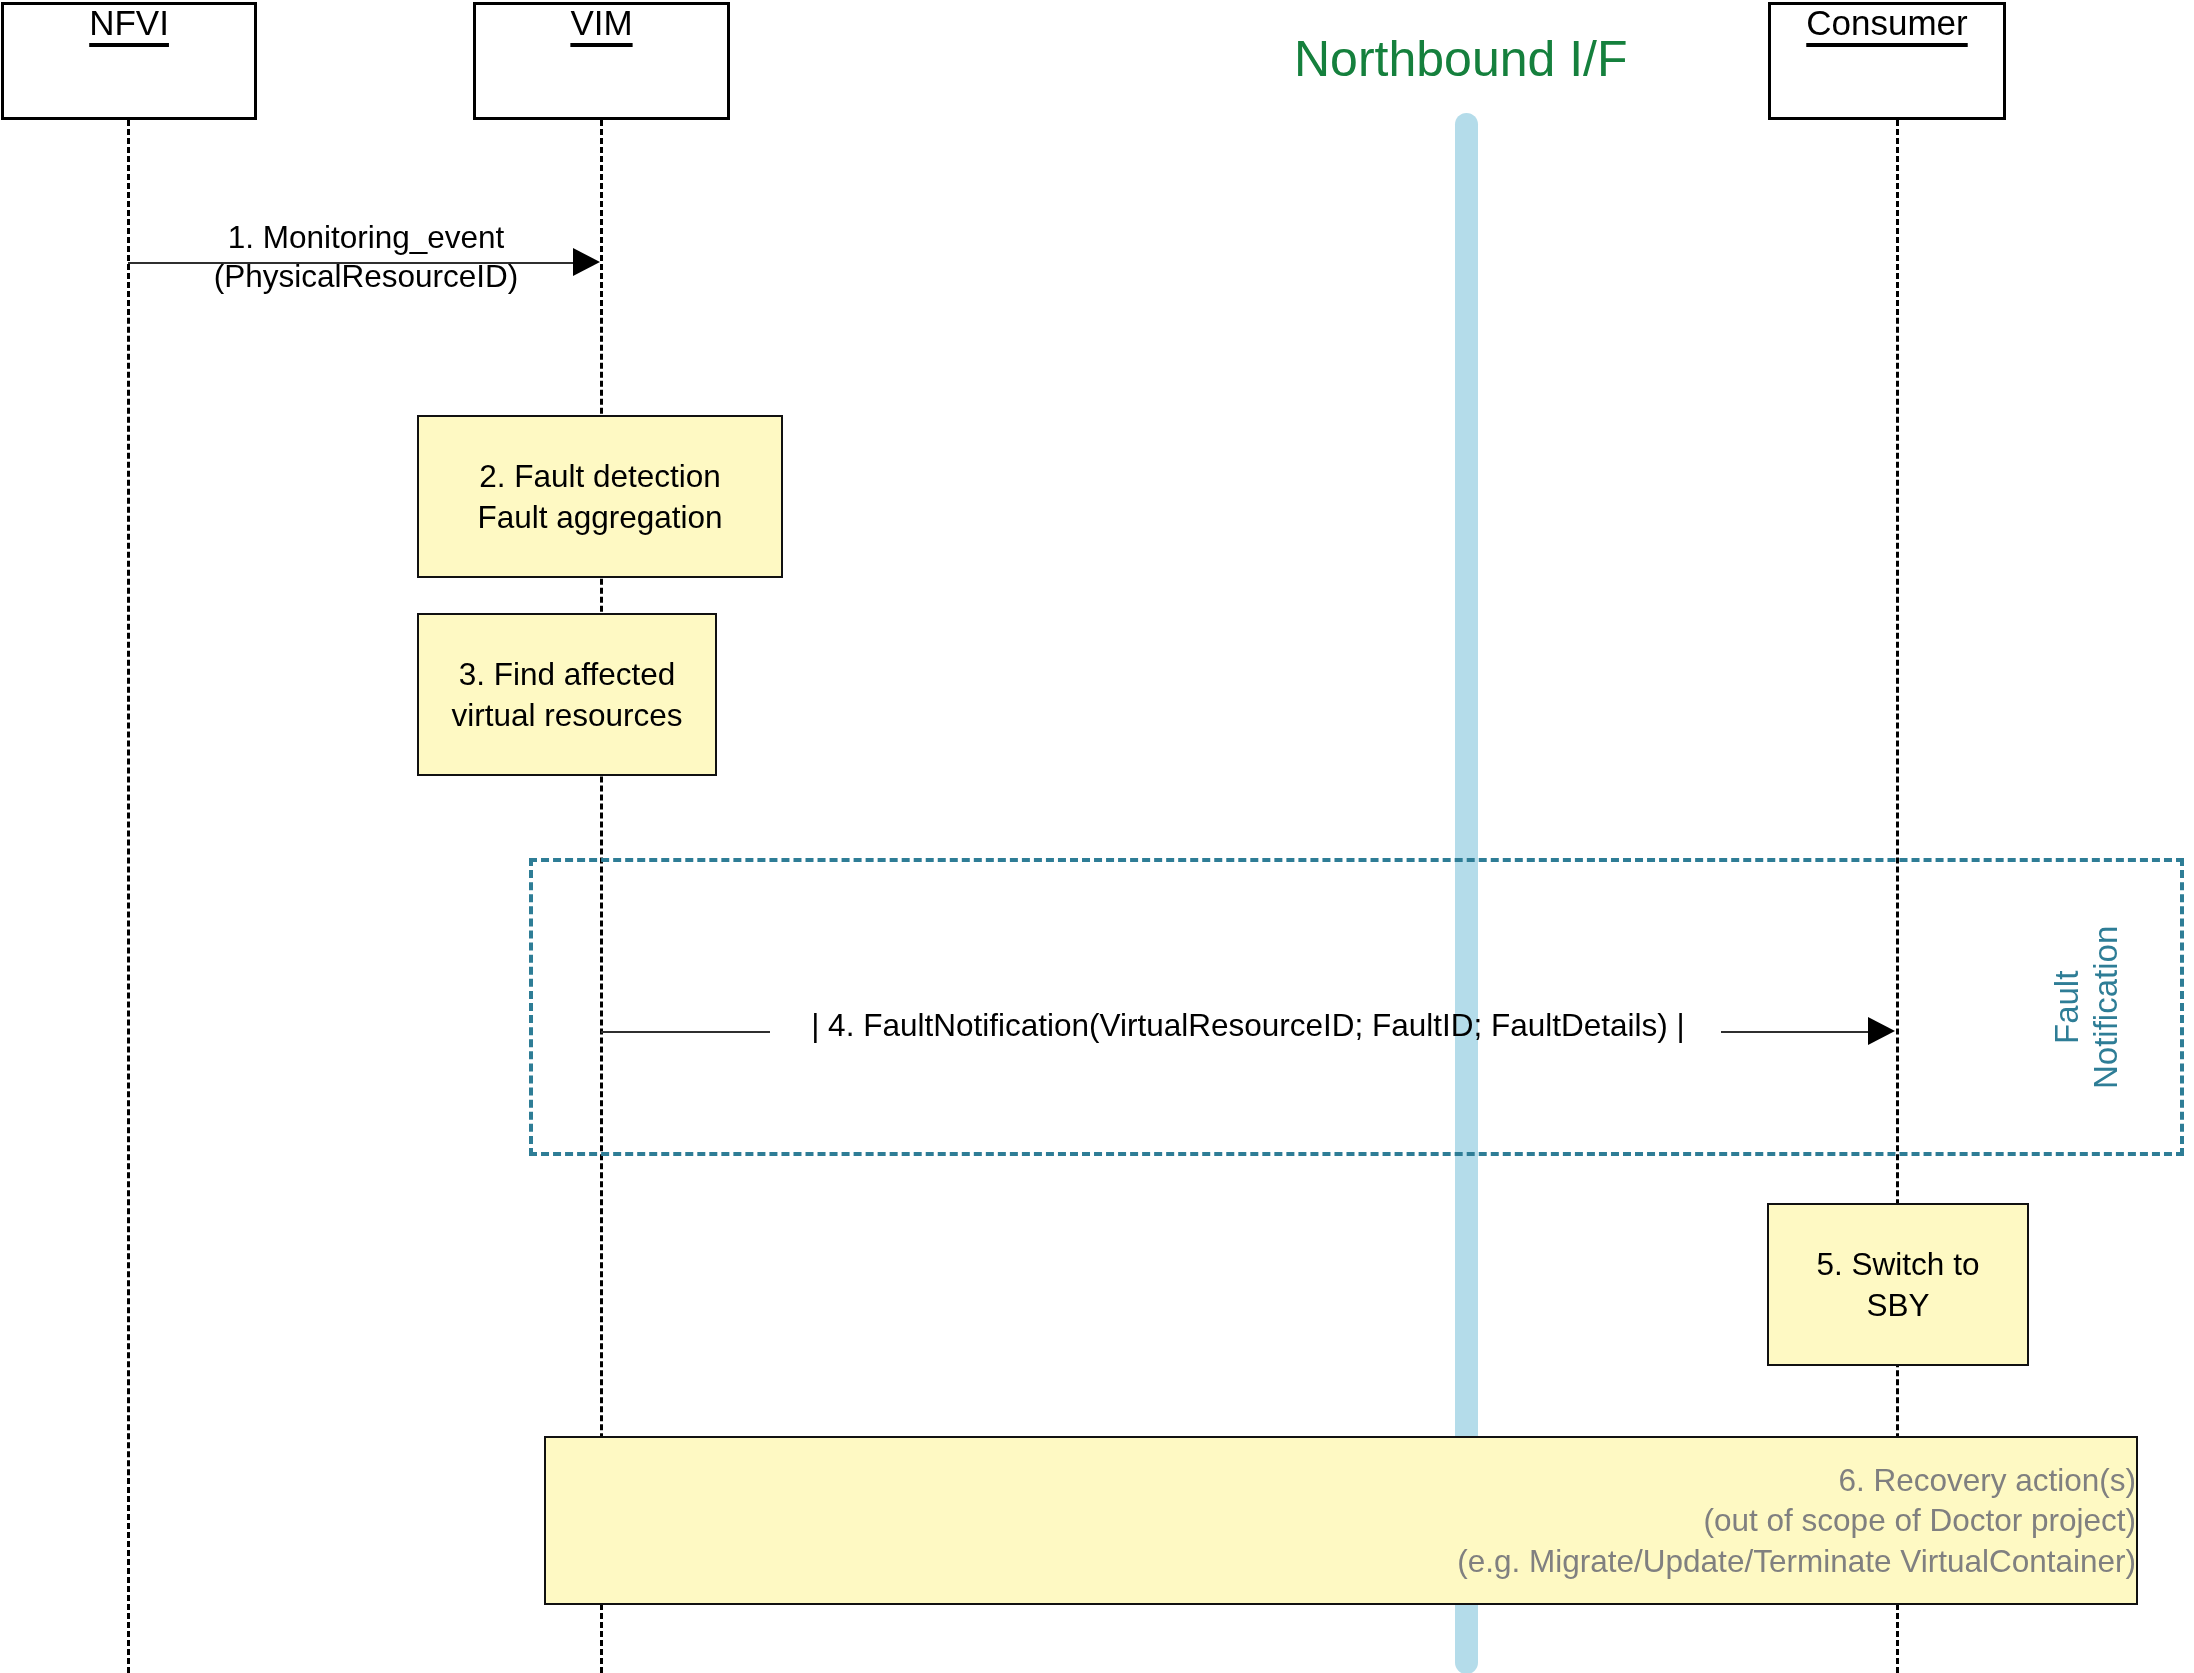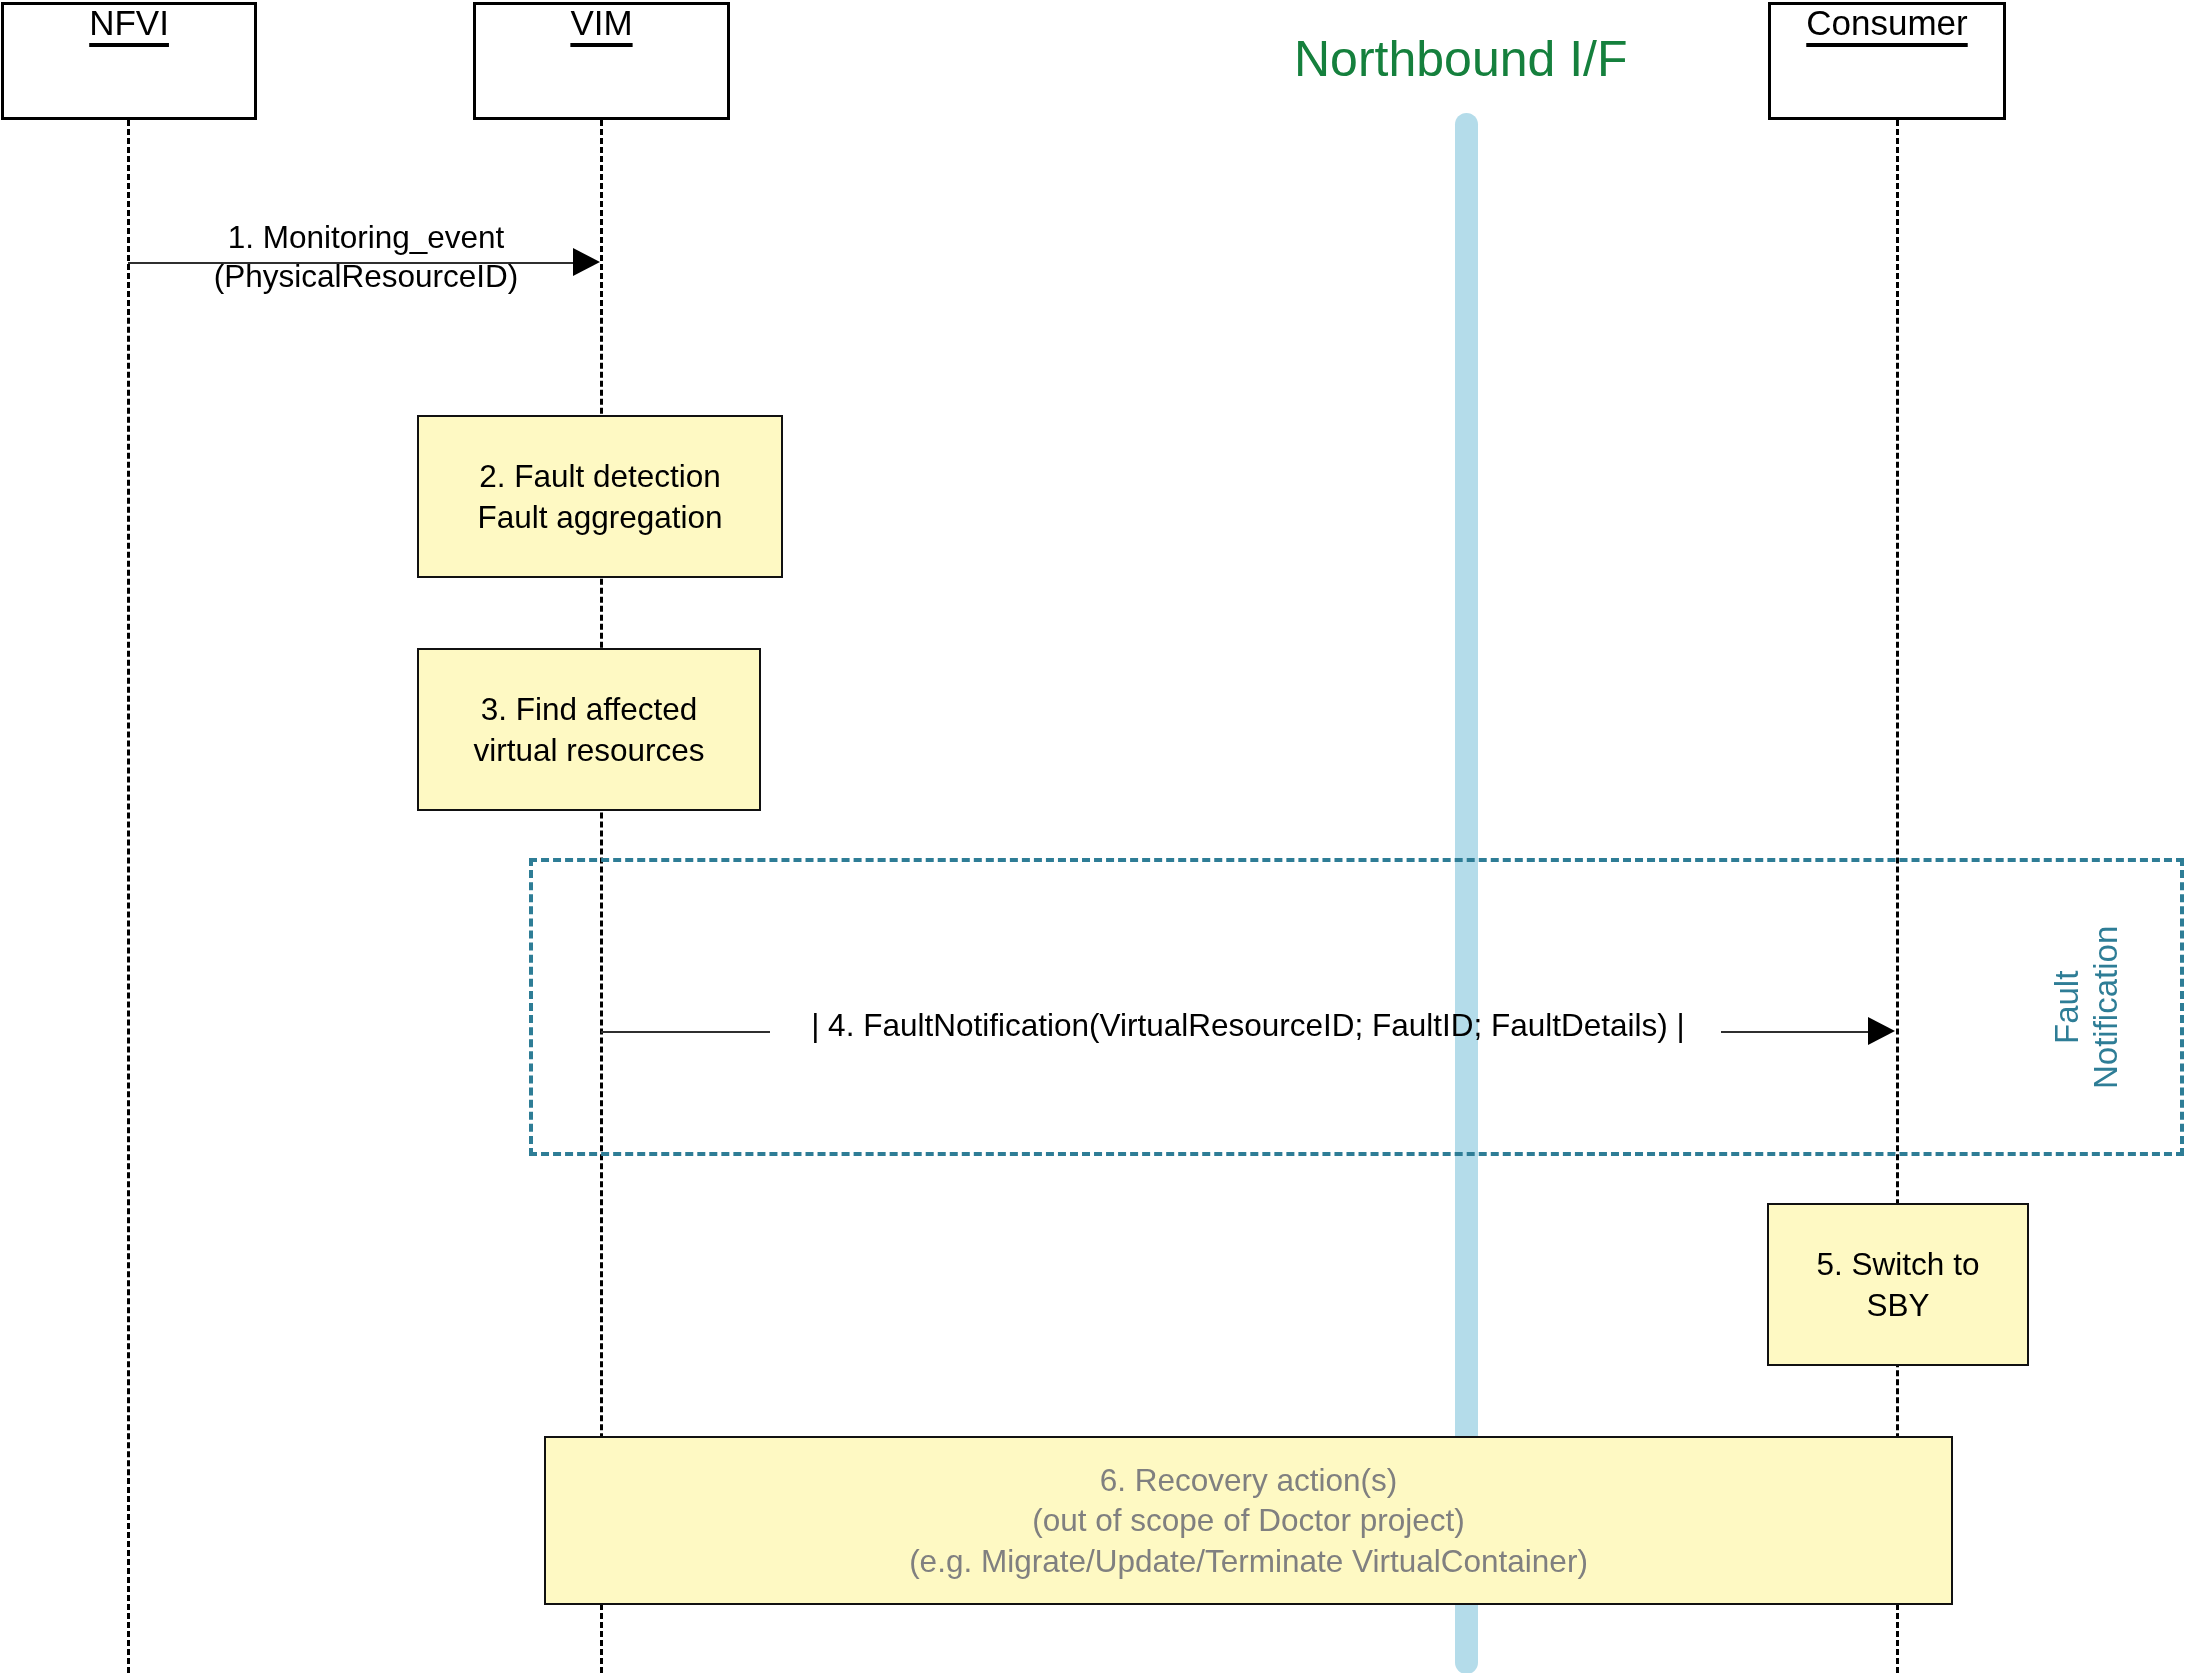--- a/index.html
+++ b/index.html
@@ -155,21 +155,21 @@
   <div class="msg-label" style="left:169px; top:218px; width:394px;">
     <span class="line">1. Monitoring_event</span>
     <span class="line">(PhysicalResourceID)</span>
   </div>
 
   <div class="action-box" style="left:417px; top:415px; width:366px; height:163px;">
     <span class="line">2. Fault detection</span>
     <span class="line">Fault aggregation</span>
   </div>
 
-  <div class="action-box" style="left:417px; top:648px; width:344px; height:163px;">
+  <div class="action-box" style="left:417px; top:613px; width:300px; height:163px;">
     <span class="line">3. Find affected</span>
     <span class="line">virtual resources</span>
   </div>
 
   <div class="fragment" style="left:529px; top:858px; width:1655px; height:298px;"></div>
   <div class="fragment-label" style="left:2048px; top:895px; height:225px;">
     <span class="line">Fault</span>
     <span class="line">Notification</span>
   </div>
 
@@ -178,20 +178,20 @@
     <span class="line">| 4. FaultNotification(VirtualResourceID; FaultID; FaultDetails) |</span>
   </div>
   <div class="msg" style="left:1721px; top:1031px; width:151px;"></div>
   <div class="arrowhead" style="left:1868px; top:1017px;"></div>
 
   <div class="action-box" style="left:1767px; top:1203px; width:262px; height:163px;">
     <span class="line">5. Switch to</span>
     <span class="line">SBY</span>
   </div>
 
-  <div class="action-box muted" style="left:544px; top:1436px; width:1409px; height:169px;">
+  <div class="action-box muted" style="left:544px; top:1436px; width:1594px; height:169px;align-items:flex-end;">
     <span class="line">6. Recovery action(s)</span>
     <span class="line">(out of scope of Doctor project)</span>
     <span class="line">(e.g. Migrate/Update/Terminate VirtualContainer)</span>
   </div>
 
 </div>
 
 
 </body></html>

